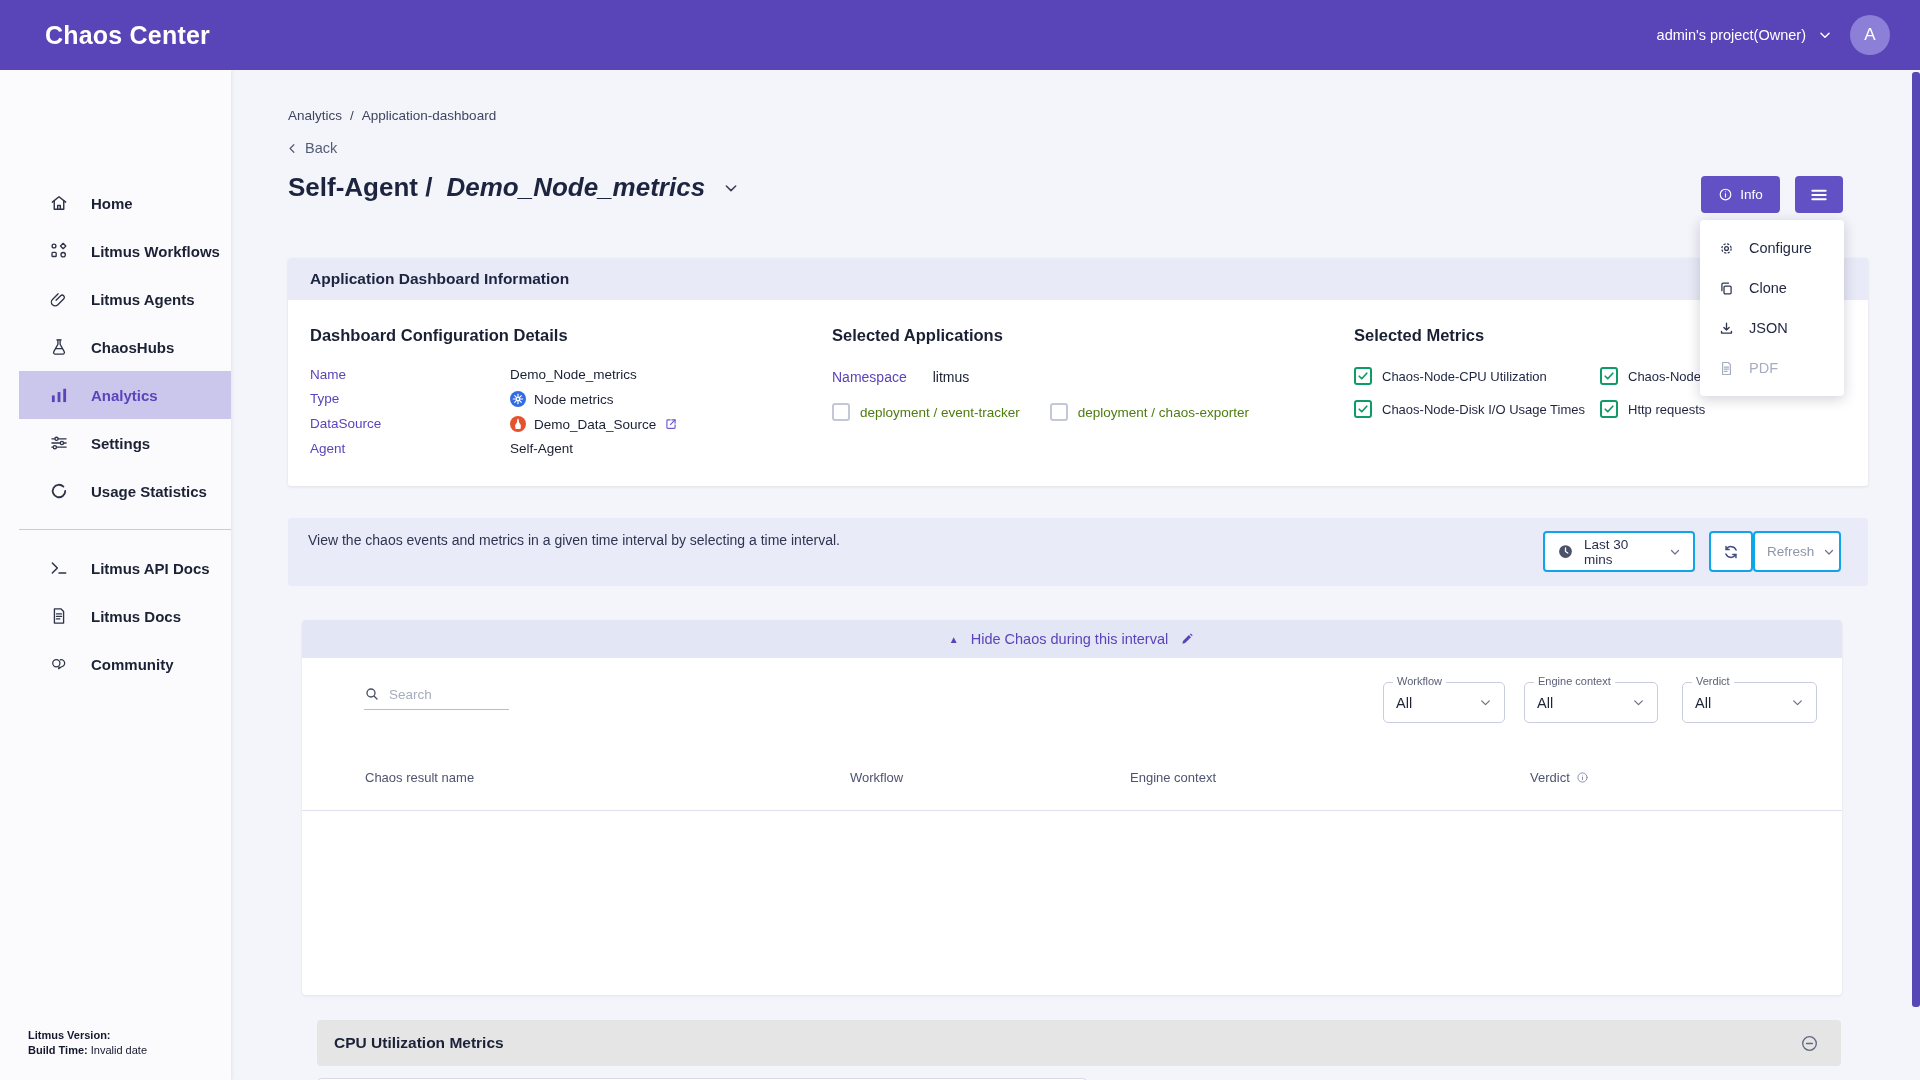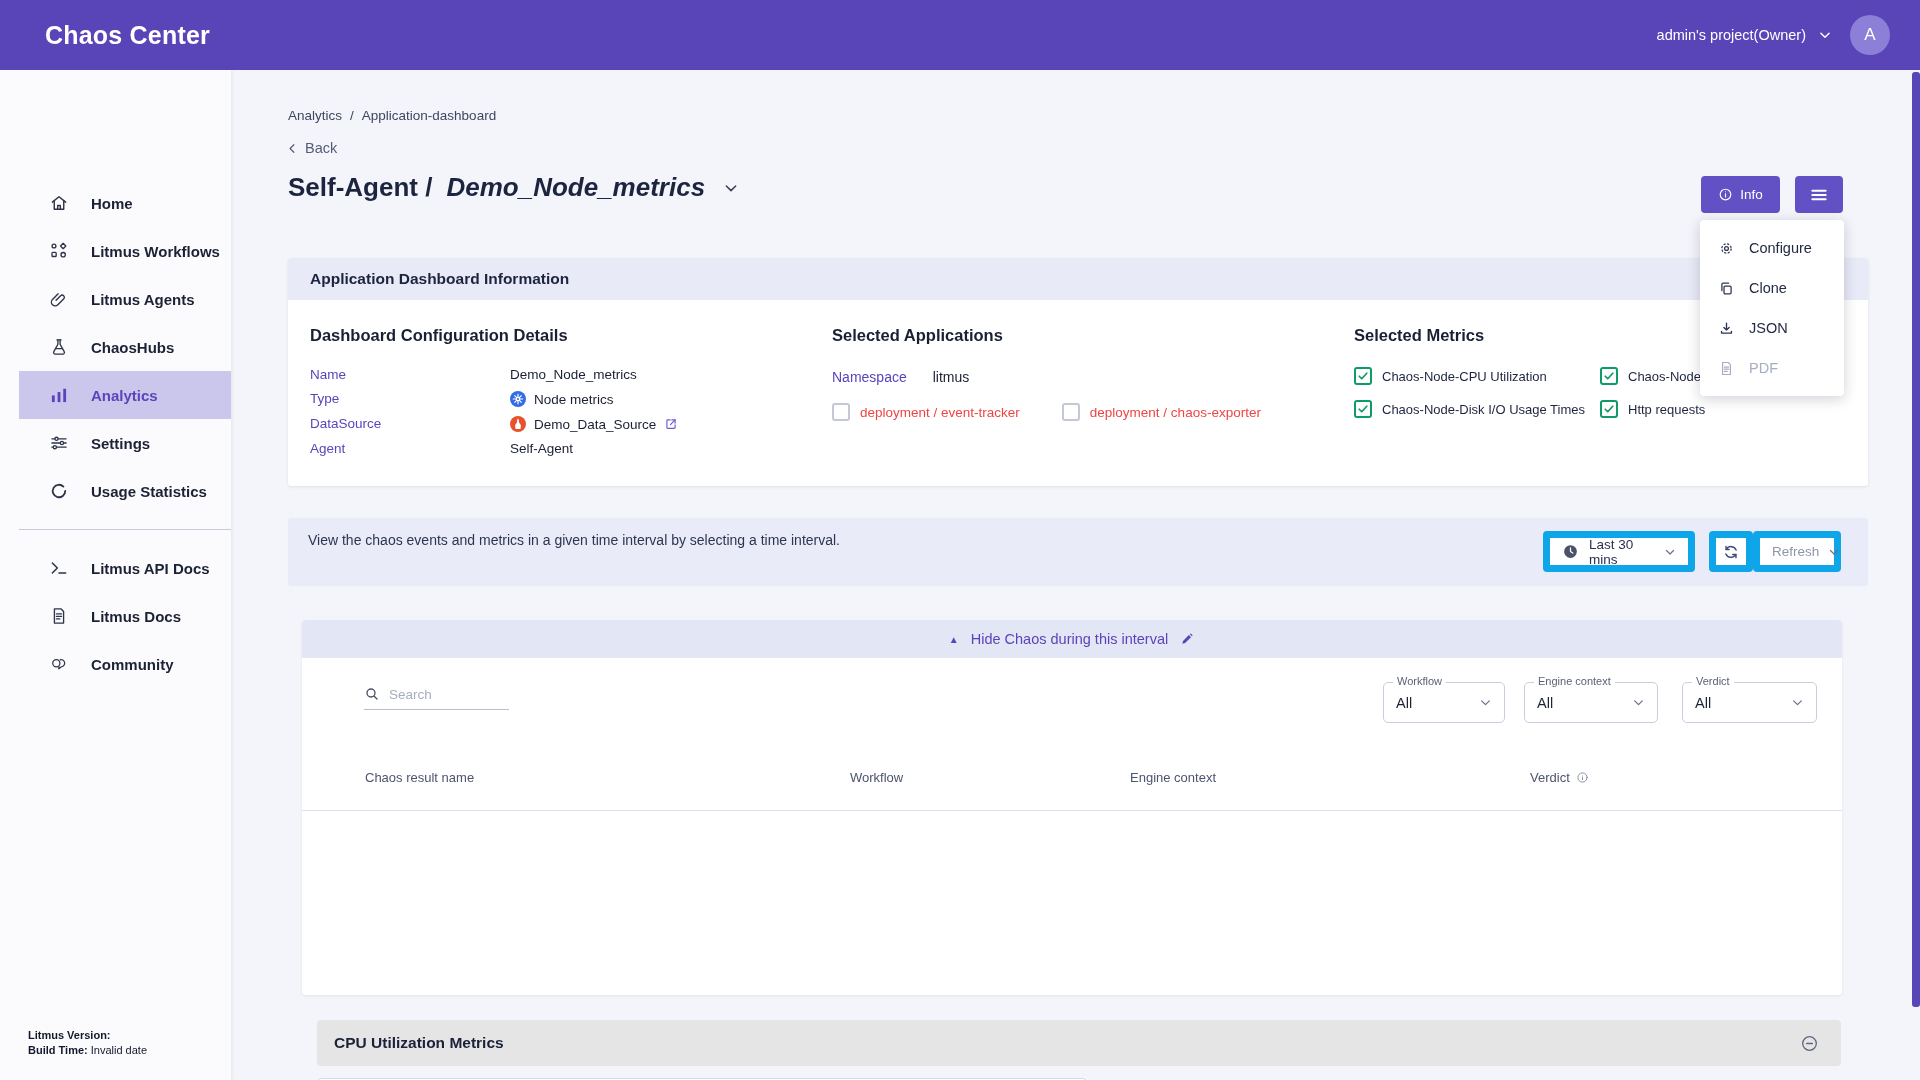--- a/index.html
+++ b/index.html
@@ -51,31 +51,31 @@
   .panel-body { position:relative; height:186px; }
   .col-title { font-size:16.5px; font-weight:700; color:#1A2033; }
   .cfg-col { position:absolute; left:22px; top:26px; width:500px; }
   .cfg-rows { margin-top:22px; display:grid; grid-template-columns:200px auto; row-gap:9px; font-size:13.5px; }
   .cfg-label { color:#5B44BA; }
   .cfg-value { color:#1A2033; display:flex; align-items:center; gap:8px; }
   .app-col { position:absolute; left:544px; top:26px; width:440px; }
   .ns-row { margin-top:24px; font-size:14px; display:flex; gap:16px; }
   .ns-label { color:#5B44BA; }
   .ns-value { color:#1A2033;margin-left:10px; }
-  .app-checks { margin-top:18px; display:flex; gap:42px; font-size:13.5px; color:#ef4444; }
+  .app-checks { margin-top:18px; display:flex; gap:30px; font-size:13.5px; color:#4d7c0f; }
   .check-row { display:flex; align-items:center; gap:10px; }
   .met-col { position:absolute; left:1066px; top:26px; width:500px; }
   .met-grid { margin-top:22px; display:grid; grid-template-columns:246px auto; row-gap:15px; font-size:13px; color:#1E2440; }
   .cb { width:18px; height:18px; border-radius:3px; background:#fff; border:2px solid #C3C7D6; flex:0 0 18px; display:flex; align-items:center; justify-content:center; cursor:pointer; }
   .cb.checked { border-color:#0E9B67; }
 
   
   .interval-bar { left:288px; top:518px; width:1580px; height:68px; background:#E9EBF8; border-radius:3px; }
   .interval-text { position:absolute; left:20px; top:12px; width:545px; font-size:14px; line-height:21px; color:#2E3452; }
-  .ctrl { position:absolute; background:#fff; border:7px solid #0ea5e9; border-radius:4px; display:flex; align-items:center; cursor:pointer; }
+  .ctrl { position:absolute; background:#fff; border:2px solid #0ea5e9; border-radius:4px; display:flex; align-items:center; cursor:pointer; }
   .time-range { left:1255px; top:13px; width:152px; height:41px; gap:10px; padding:0 12px; font-size:13.5px; color:#2B3050; }
   .refresh-icon-btn { left:1421px; top:13px; width:44px; height:41px; justify-content:center; color:#3F4B7C; }
   .refresh-dd { left:1465px; top:13px; width:88px; height:41px; gap:9px; padding:0 12px; font-size:13.5px; color:#8F95A9; }
   .chev { color:#6A7188; }
 
   
   .chaos-card { left:302px; top:620px; width:1540px; height:375px; background:#fff; border-radius:4px; box-shadow:0 1px 3px rgba(20,20,43,.08); }
   .chaos-strip { height:38px; background:#E3E6F5; border-radius:4px 4px 0 0; display:flex; align-items:center; justify-content:center; gap:12px; color:#5B44BA; font-size:14.5px; cursor:pointer; }
   .tri-up { font-size:10px; color:#5B44BA; }
   .search-wrap { position:absolute; left:62px; top:66px; width:145px; display:flex; align-items:center; gap:9px; border-bottom:1px solid #B9BDCD; padding-bottom:7px; color:#4A5168; }

